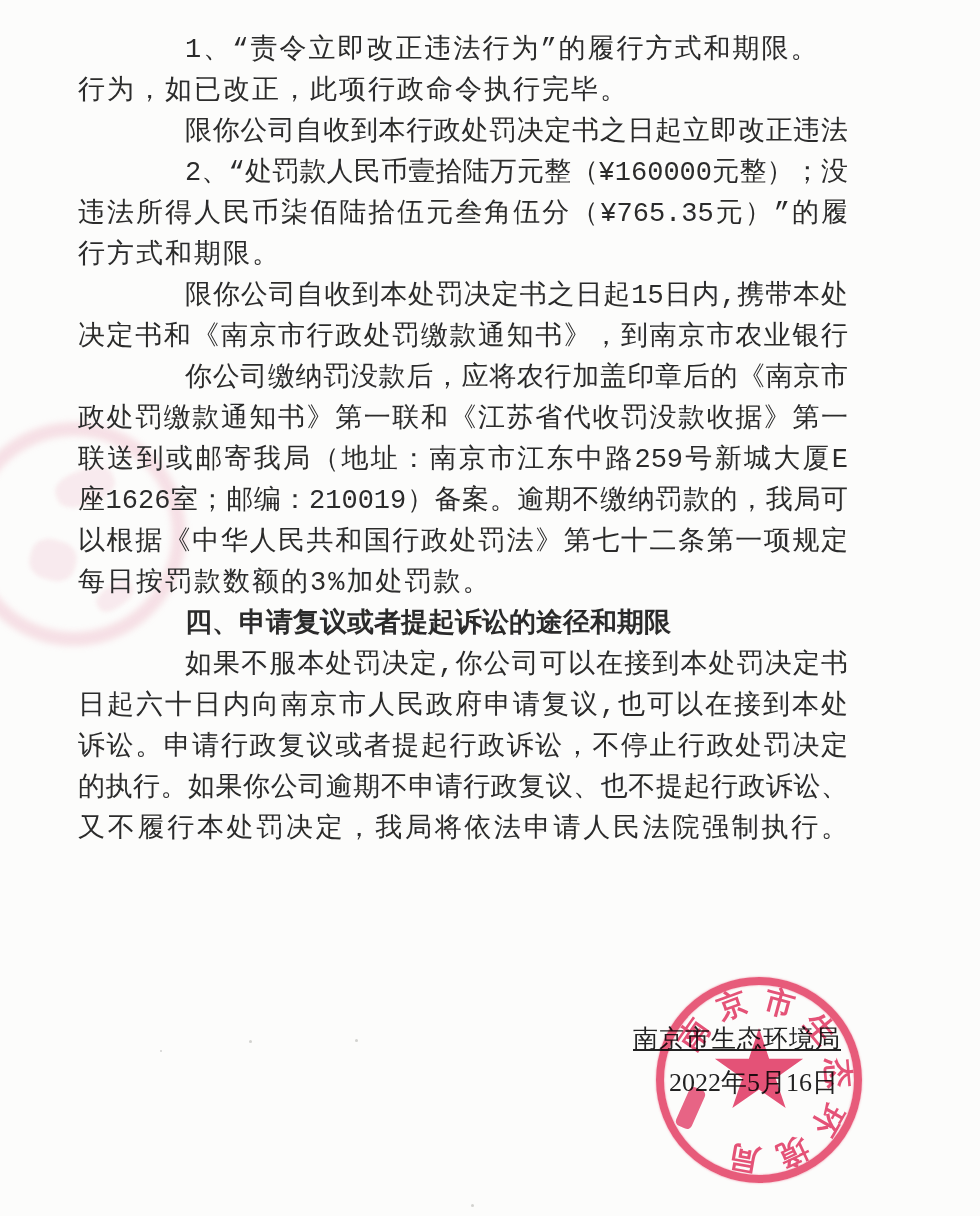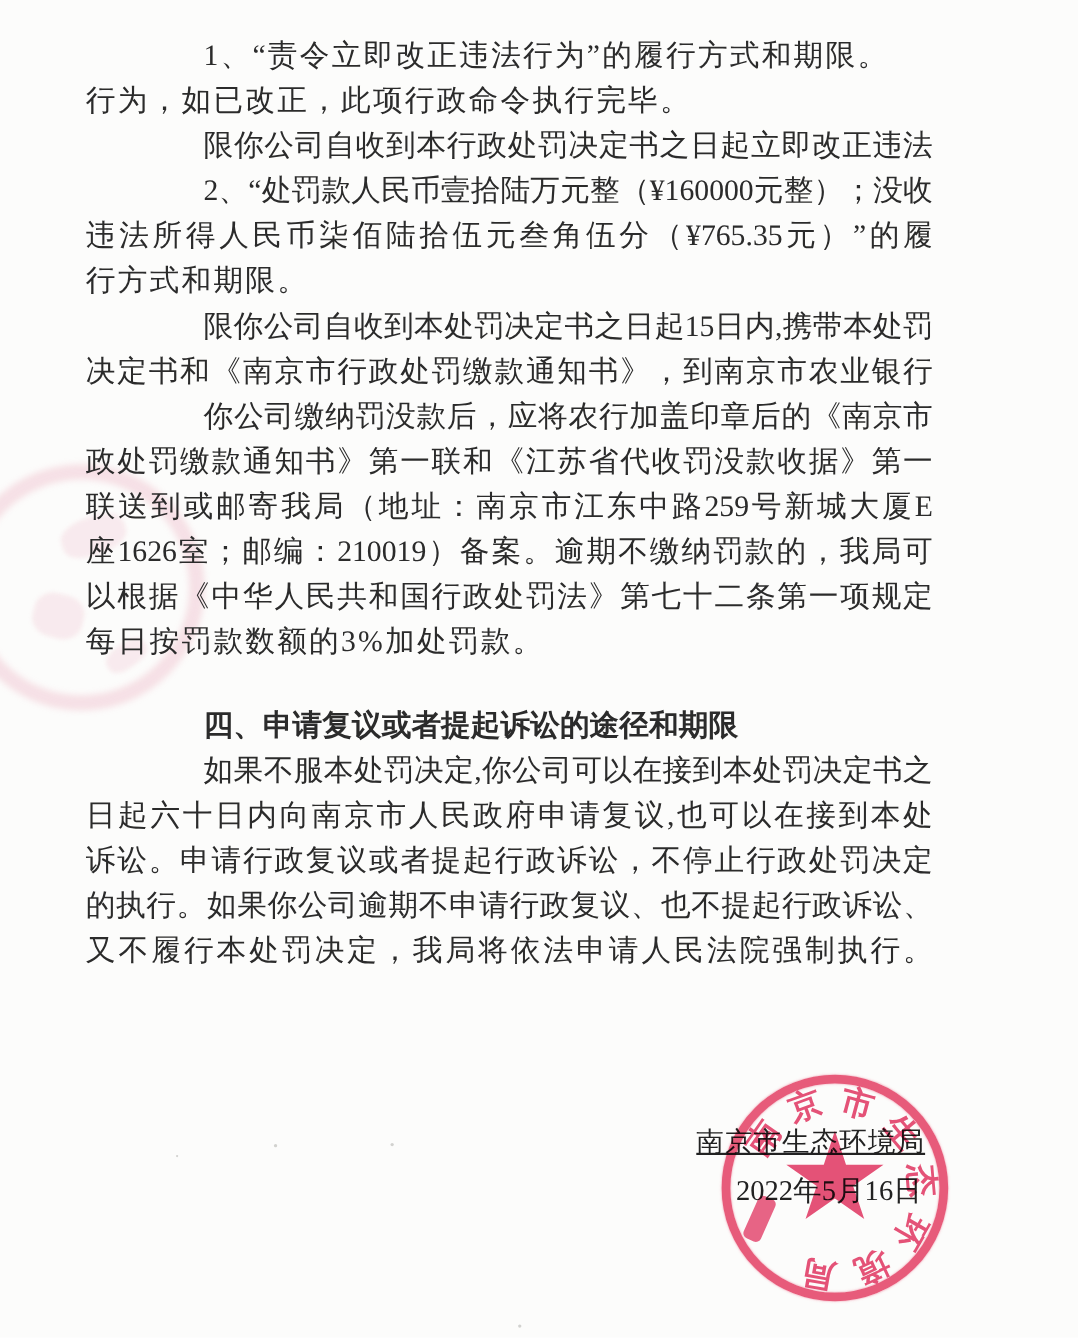--- a/index.html
+++ b/index.html
@@ -13,30 +13,31 @@
   
   .body-text{
     position:absolute;
     left:78px;top:30px;width:770px;
     font-size:27px;color:#2b2b2b;
     letter-spacing:2px;
   }
   .line{
     height:41px;line-height:41px;
     white-space:nowrap;
+    font-family:Liberation Mono, monospace;
   }
   .line.full{
     white-space:normal;
     letter-spacing:0;
     text-align:justify;
     text-align-last:justify;
     overflow:hidden;
   }
   .line.indent{text-indent:107px;}
-  .line.bold{font-weight:bold;letter-spacing:0;margin-top:35px;}
+  .line.bold{font-weight:bold;letter-spacing:0;}
   
   .sig-agency{
     position:absolute;left:633px;top:1023px;
     font-size:25px;letter-spacing:1px;line-height:32px;
     color:#222;
     text-decoration:underline;
   }
   .sig-date{
     position:absolute;left:669px;top:1067px;
     font-size:26px;letter-spacing:0;line-height:32px;

